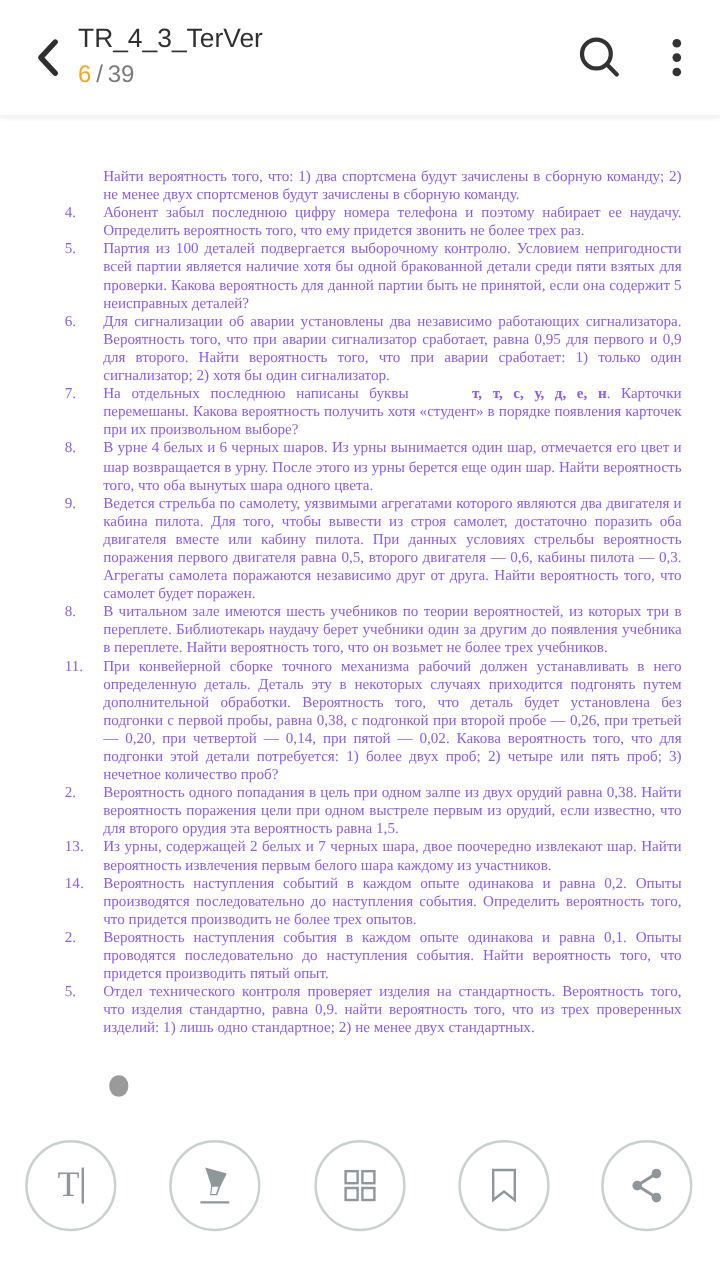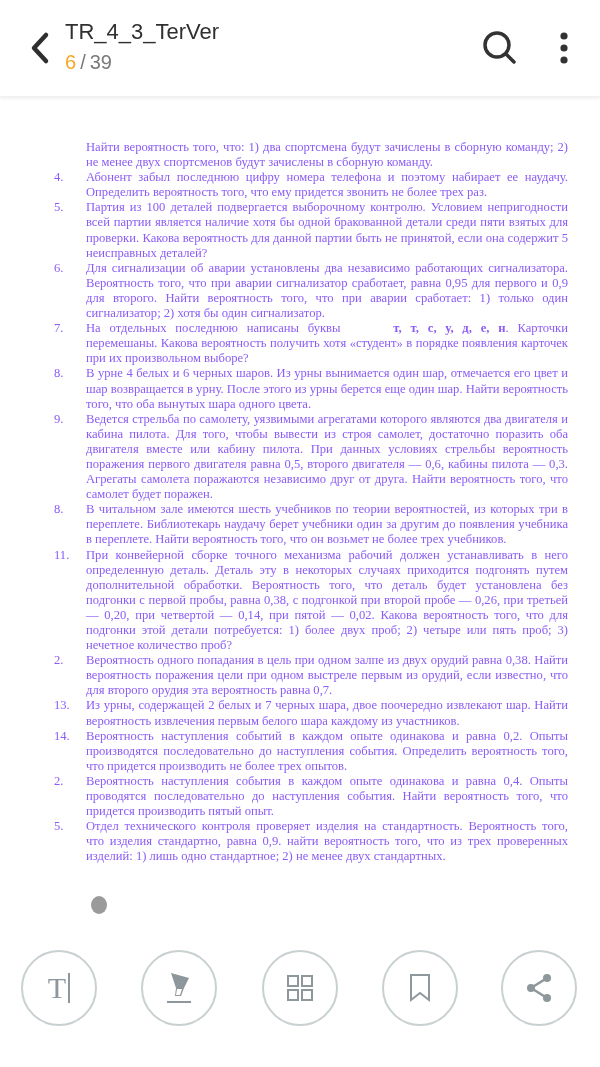--- a/index.html
+++ b/index.html
@@ -199,33 +199,33 @@
   <div class="item">
     <div class="item-num">8.</div>
     <div class="item-text">В читальном зале имеются шесть учебников по теории вероятностей, из которых три в переплете. Библиотекарь наудачу берет учебники один за другим до появления учебника в переплете. Найти вероятность того, что он возьмет не более трех учебников.</div>
   </div>
   <div class="item">
     <div class="item-num">11.</div>
     <div class="item-text">При конвейерной сборке точного механизма рабочий должен устанавливать в него определенную деталь. Деталь эту в некоторых случаях приходится подгонять путем дополнительной обработки. Вероятность того, что деталь будет установлена без подгонки с первой пробы, равна 0,38, с подгонкой при второй пробе — 0,26, при третьей — 0,20, при четвертой — 0,14, при пятой — 0,02. Какова вероятность того, что для подгонки этой детали потребуется: 1) более двух проб; 2) четыре или пять проб; 3) нечетное количество проб?</div>
   </div>
   <div class="item">
     <div class="item-num">2.</div>
-    <div class="item-text">Вероятность одного попадания в цель при одном залпе из двух орудий равна 0,38. Найти вероятность поражения цели при одном выстреле  первым из орудий, если известно, что для второго орудия эта вероятность равна 0,7.</div>
+    <div class="item-text">Вероятность одного попадания в цель при одном залпе из двух орудий равна 0,38. Найти вероятность поражения цели при одном выстреле  первым из орудий, если известно, что для второго орудия эта вероятность равна 1,5.</div>
   </div>
   <div class="item">
     <div class="item-num">13.</div>
     <div class="item-text">Из урны, содержащей 2 белых и 7 черных шара, двое поочередно извлекают шар. Найти вероятность извлечения первым белого шара каждому из участников.</div>
   </div>
   <div class="item">
     <div class="item-num">14.</div>
     <div class="item-text">Вероятность наступления событий в каждом опыте одинакова и равна 0,2. Опыты производятся последовательно до наступления события. Определить вероятность того, что придется производить не более трех опытов.</div>
   </div>
   <div class="item">
     <div class="item-num">2.</div>
-    <div class="item-text">Вероятность наступления события в каждом опыте одинакова и равна 0,4. Опыты проводятся последовательно до наступления события. Найти вероятность того, что придется производить пятый опыт.</div>
+    <div class="item-text">Вероятность наступления события в каждом опыте одинакова и равна 0,1. Опыты проводятся последовательно до наступления события. Найти вероятность того, что придется производить пятый опыт.</div>
   </div>
   <div class="item">
     <div class="item-num">5.</div>
     <div class="item-text">Отдел технического контроля проверяет изделия на стандартность. Вероятность того, что изделия стандартно, равна 0,9. найти вероятность того, что из трех проверенных изделий: 1) лишь одно стандартное; 2) не менее двух стандартных.</div>
   </div>
 </div>
 
 <div class="scroll-dot"></div>
 
 <div class="bottom-toolbar">

